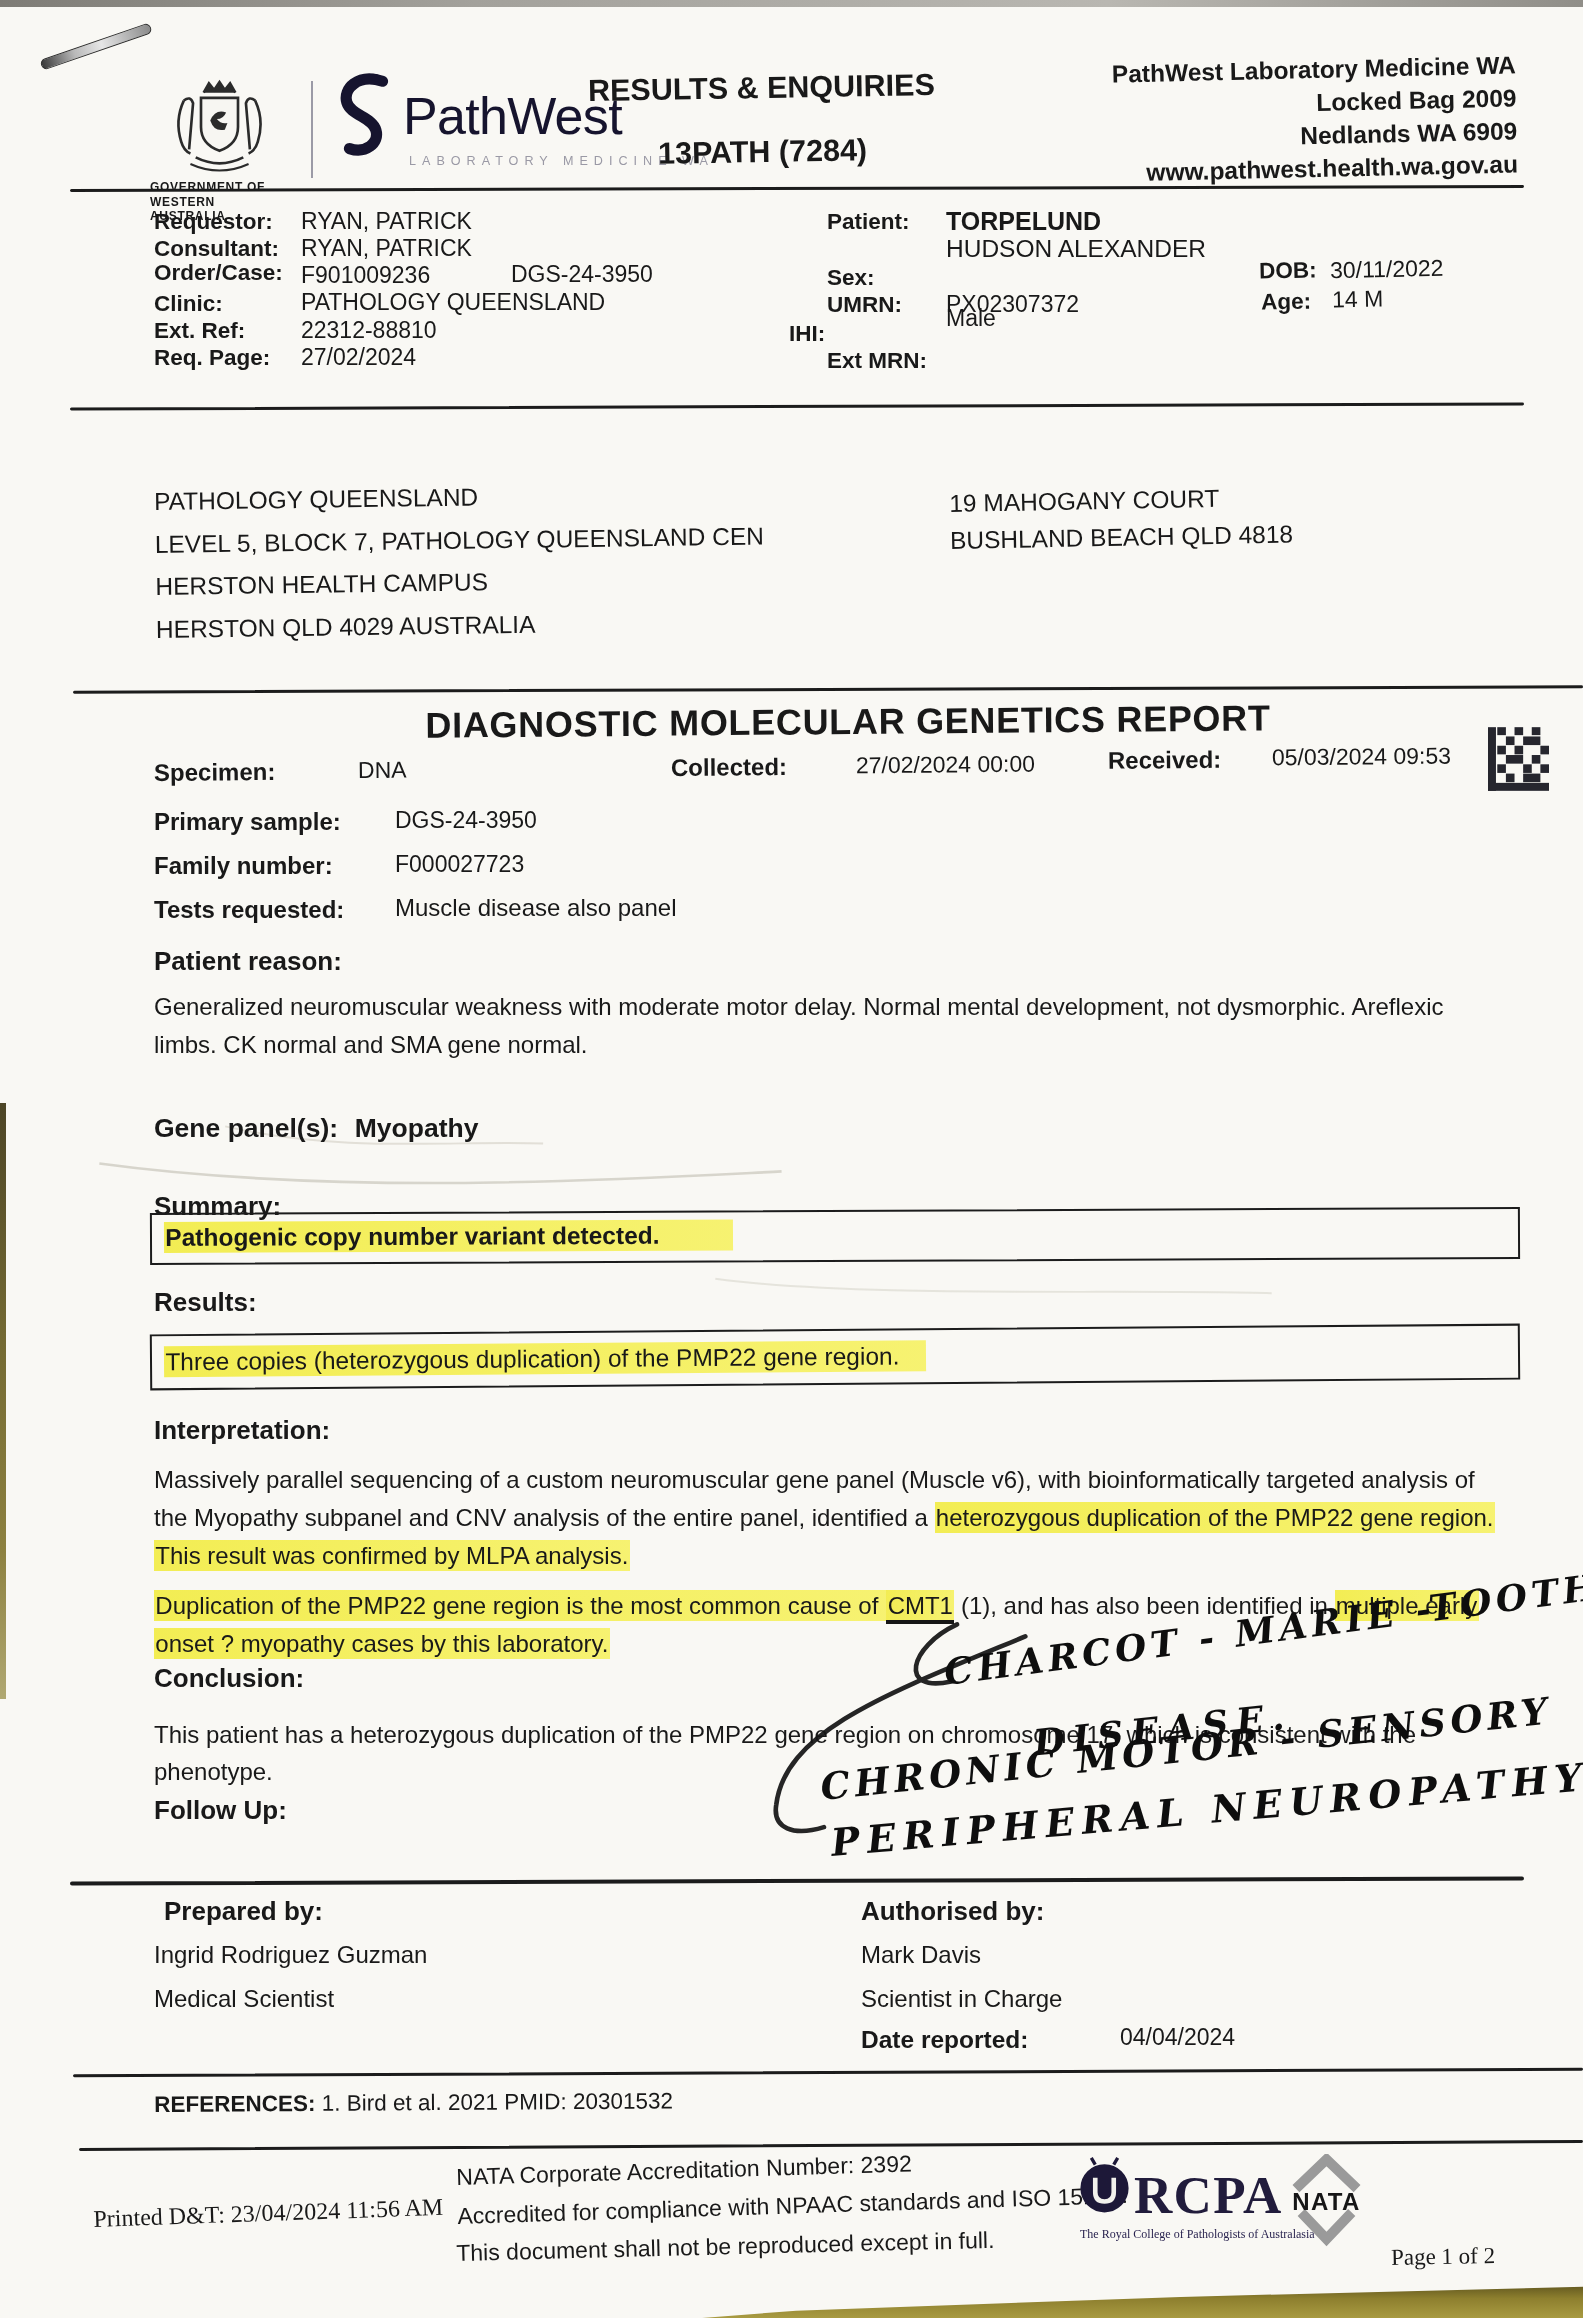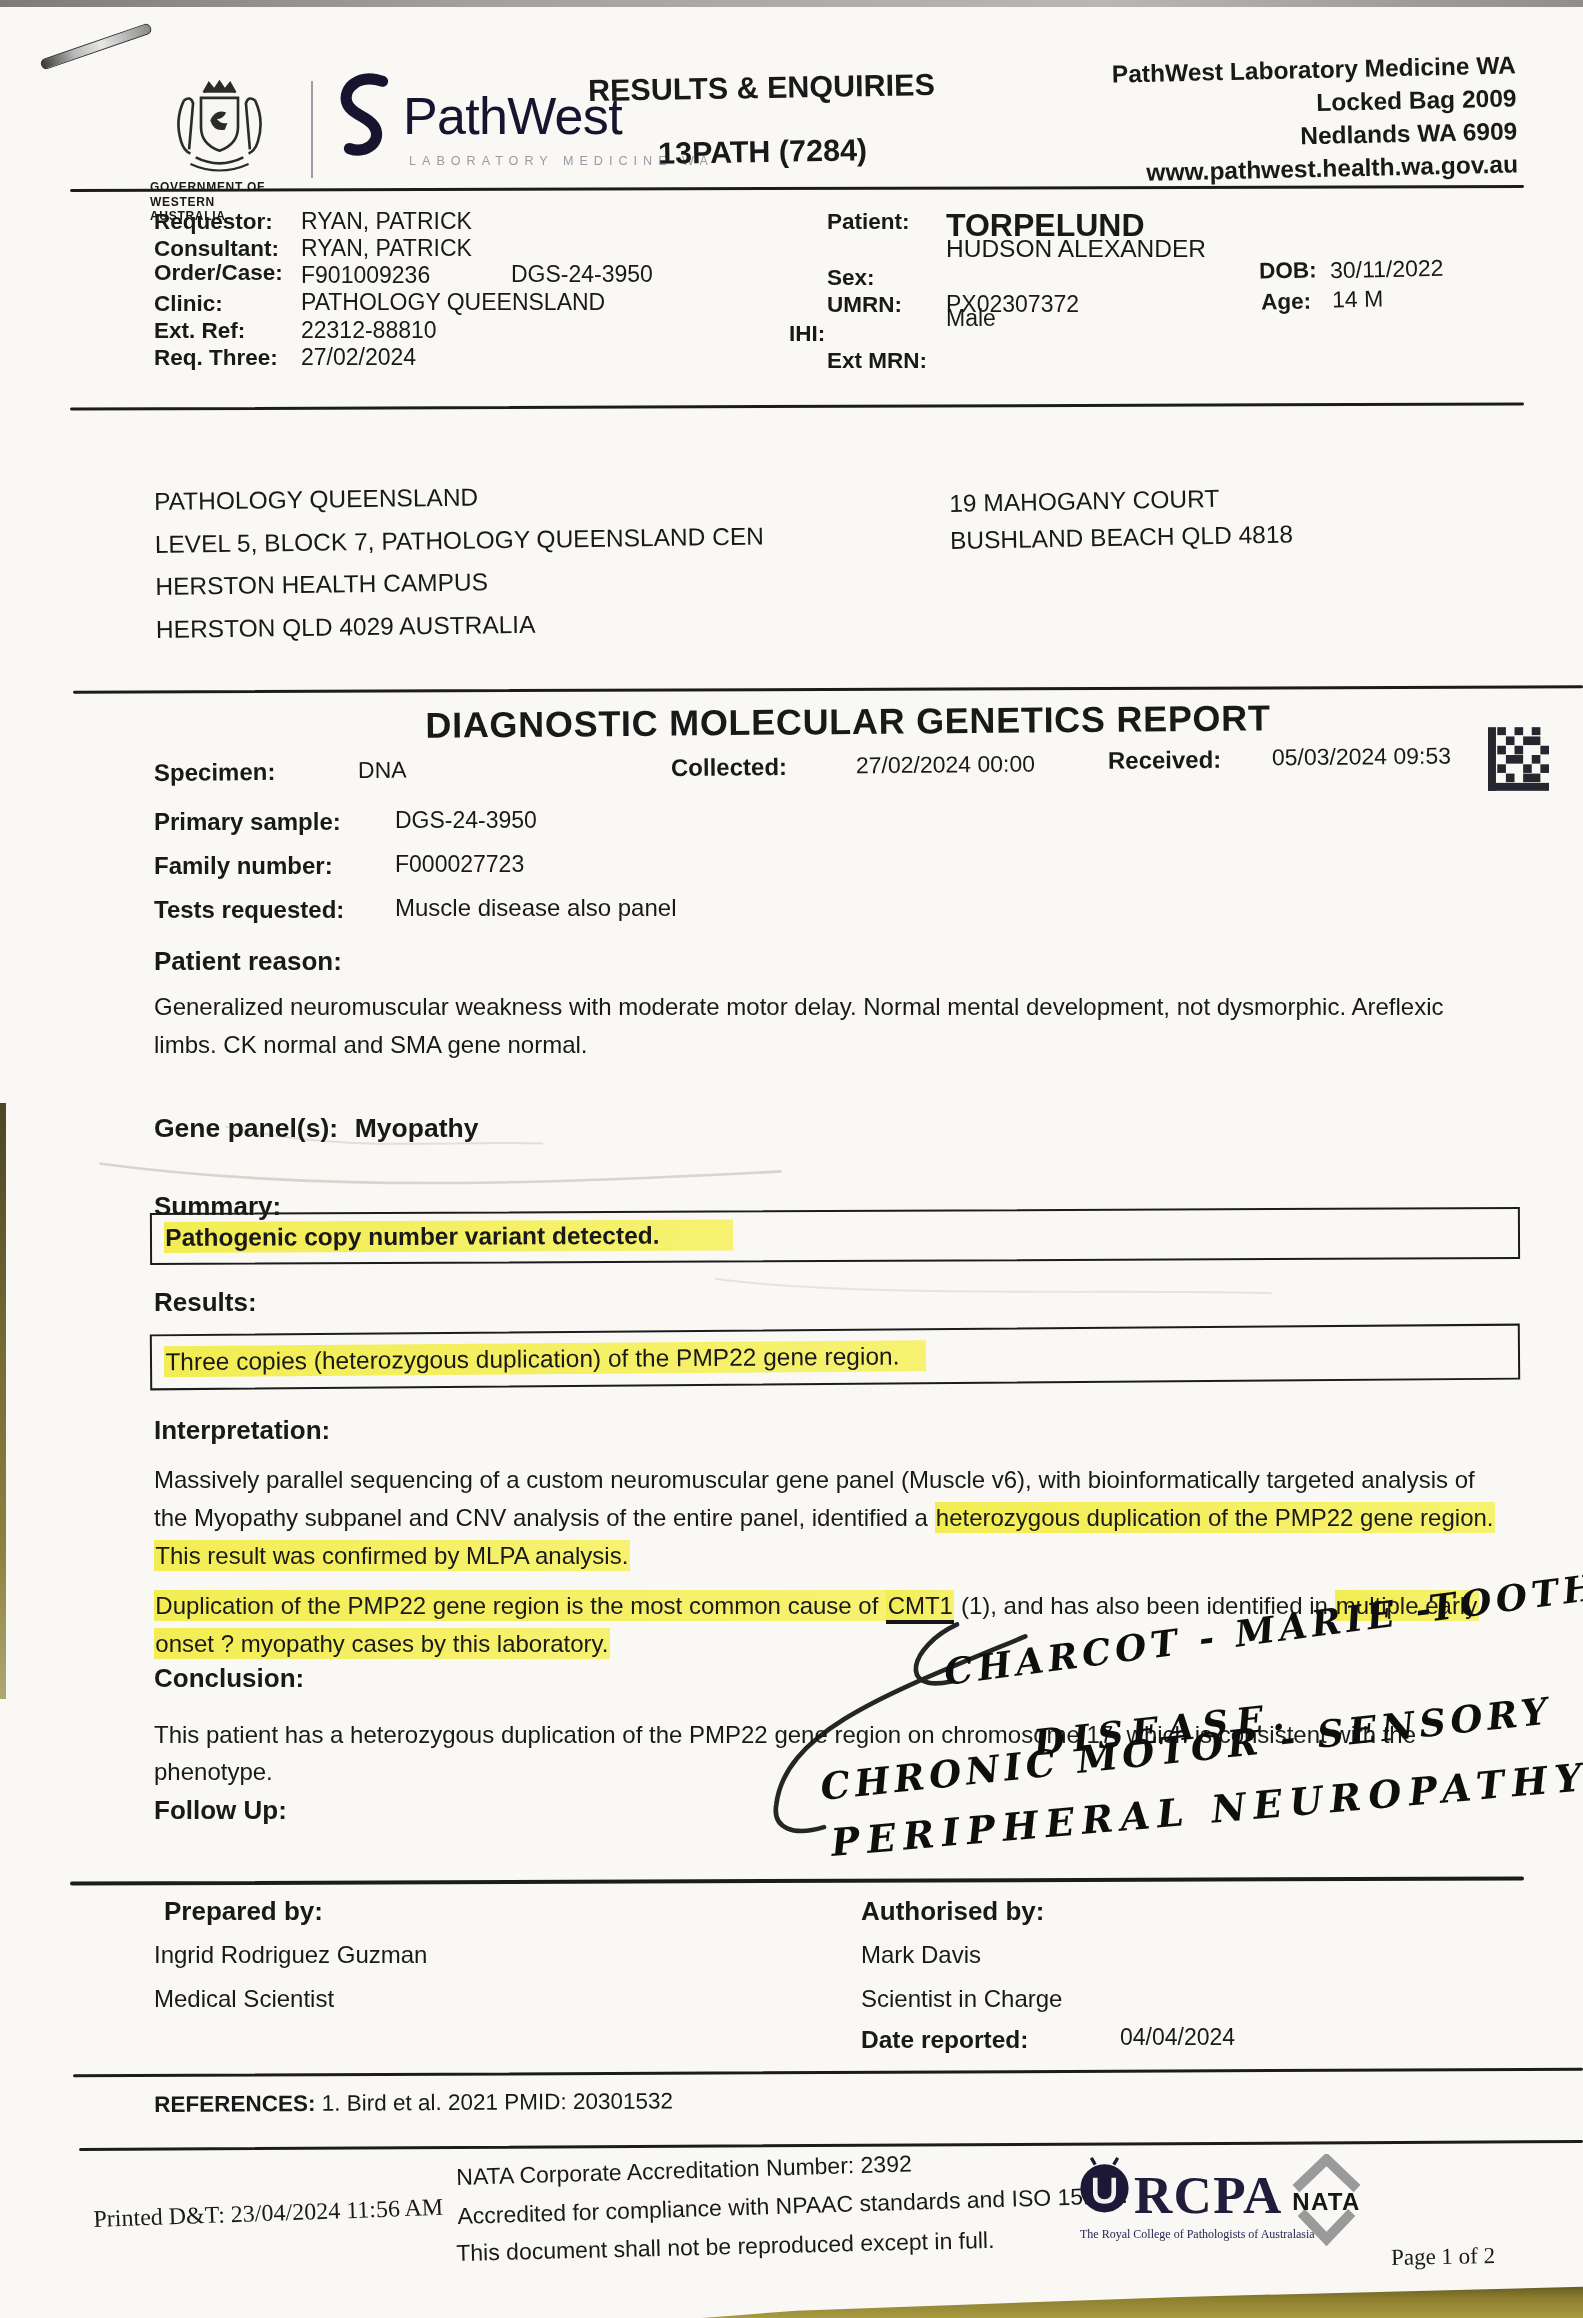--- a/index.html
+++ b/index.html
@@ -91,25 +91,25 @@
   <span class="abs val" style="left:301px;top:208px;">RYAN, PATRICK</span>
   <span class="abs lbl" style="left:154px;top:236px;">Consultant:</span>
   <span class="abs val" style="left:301px;top:235px;">RYAN, PATRICK</span>
   <span class="abs lbl" style="left:154px;top:260px;text-align:center;">Order/Case:</span>
   <span class="abs val" style="left:301px;top:262px;">F901009236</span>
   <span class="abs val" style="left:511px;top:261px;">DGS-24-3950</span>
   <span class="abs lbl" style="left:154px;top:291px;">Clinic:</span>
   <span class="abs val" style="left:301px;top:289px;">PATHOLOGY QUEENSLAND</span>
   <span class="abs lbl" style="left:154px;top:318px;">Ext. Ref:</span>
   <span class="abs val" style="left:301px;top:317px;">22312-88810</span>
-  <span class="abs lbl" style="left:154px;top:345px;">Req. Three:</span>
+  <span class="abs lbl" style="left:154px;top:345px;">Req. Page:</span>
   <span class="abs val" style="left:301px;top:344px;">27/02/2024</span>
 
   <span class="abs lbl" style="left:827px;top:209px;">Patient:</span>
-  <span class="abs val" style="left:946px;top:207px;font-weight:bold;font-size:32px;">TORPELUND</span>
+  <span class="abs val" style="left:946px;top:207px;font-weight:bold;font-size:25px;">TORPELUND</span>
   <span class="abs val" style="left:946px;top:235px;font-size:24.5px;">HUDSON ALEXANDER</span>
   <span class="abs lbl" style="left:827px;top:265px;">Sex:</span>
   <span class="abs val" style="left:946px;top:264px;margin-top:41px;">Male</span>
   <span class="abs lbl" style="left:827px;top:292px;">UMRN:</span>
   <span class="abs val" style="left:946px;top:291px;">PX02307372</span>
   <span class="abs lbl" style="left:789px;top:321px;">IHI:</span>
   <span class="abs val" style="left:946px;top:319px;"></span>
   <span class="abs lbl" style="left:827px;top:348px;">Ext MRN:</span>
   <span class="abs val" style="left:946px;top:346px;"></span>
 

